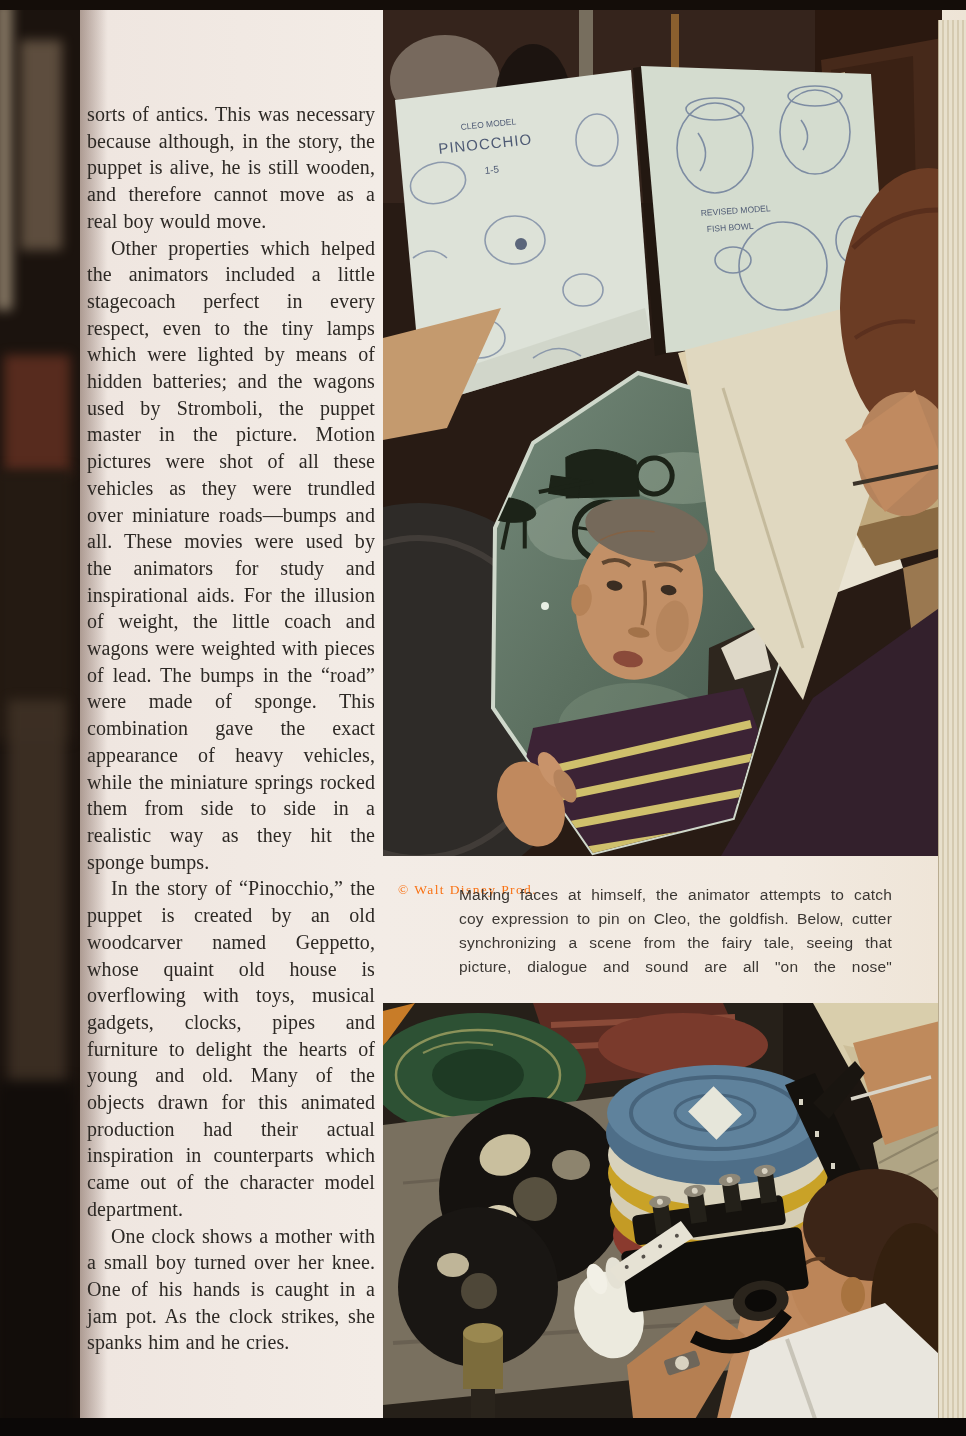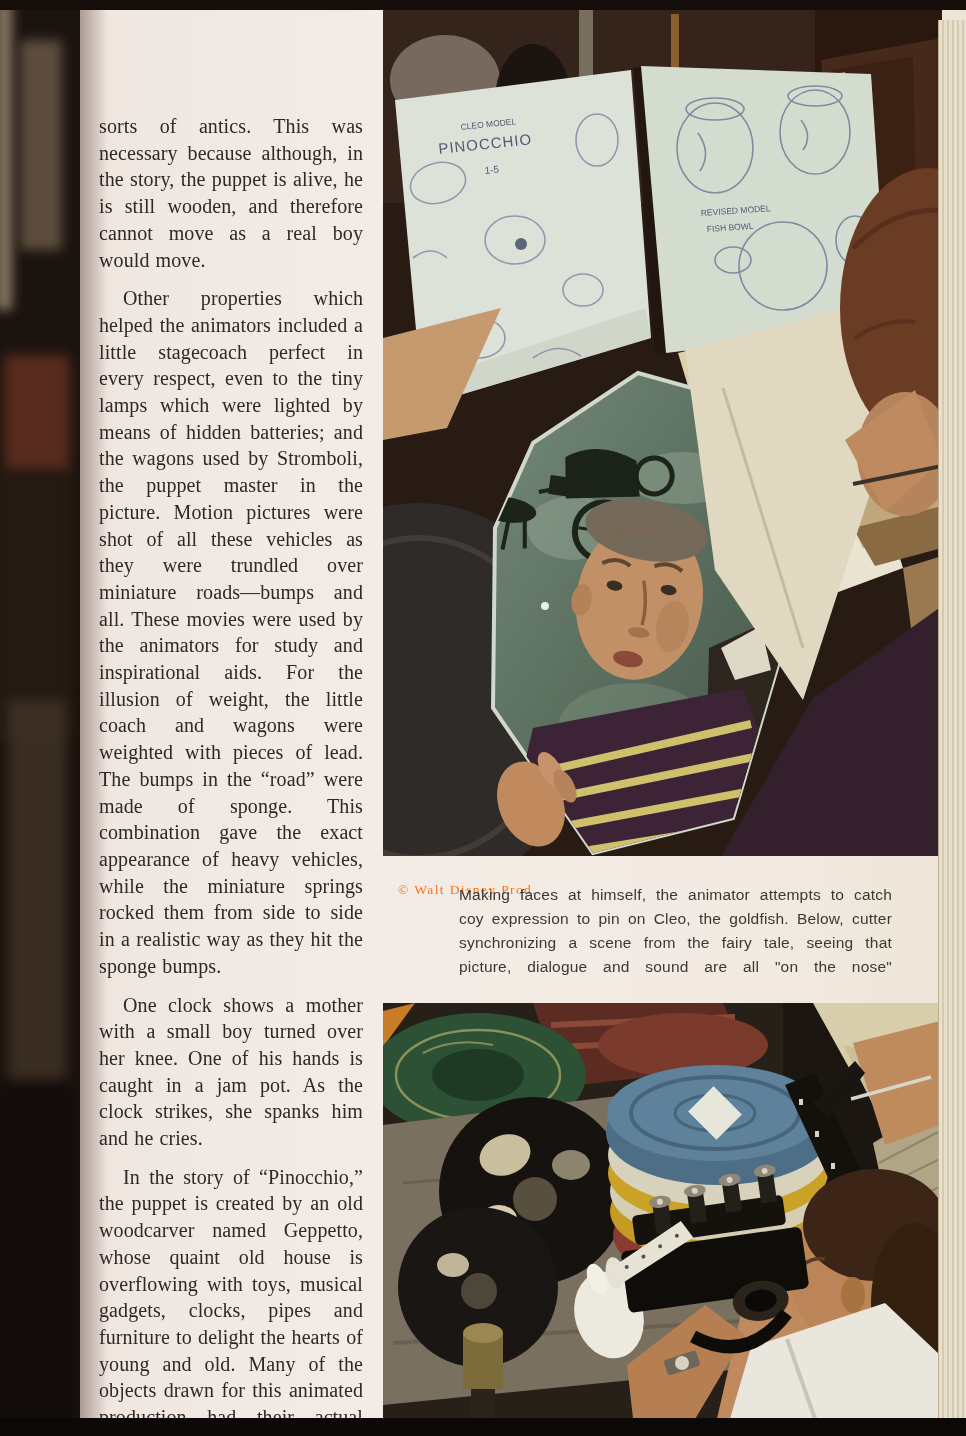--- a/index.html
+++ b/index.html
@@ -18,21 +18,21 @@
   .g6{left:-4px;top:1080px;width:80px;height:360px;background:#120d0a;}
   .page{position:absolute;left:78px;top:10px;width:888px;height:1408px;z-index:10;
         background:linear-gradient(90deg,#e3d4cc 0,#efe6e0 28px,#f3ece6 300px,#f2eae1 700px,#eee4d6 100%);}
   .page-shade{position:absolute;left:78px;top:10px;width:30px;height:1408px;z-index:11;
         background:linear-gradient(90deg,rgba(60,35,25,.35),rgba(60,35,25,0));}
   .page-edge{position:absolute;left:938px;top:20px;width:28px;height:1398px;z-index:35;
         background:repeating-linear-gradient(90deg,#e8e0cc 0 3px,#d5cab0 3px 5px);
         border-left:1px solid #b9ac90;}
   
   .article{position:absolute;left:87px;top:101px;width:288px;z-index:20;color:#2d2925;}
-  .article p{margin:12px;font-size:20px;line-height:26.7px;text-align:justify;text-indent:24px;
+  .article p{margin:0;font-size:20px;line-height:26.7px;text-align:justify;text-indent:24px;
              letter-spacing:.1px;word-spacing:1px;hyphens:auto;}
   .article p.first{text-indent:0;}
   
   .photo-top{position:absolute;left:383px;top:8px;width:559px;height:848px;z-index:12;}
   .photo-bottom{position:absolute;left:383px;top:1003px;width:557px;height:433px;z-index:12;}
   svg{display:block;}
   .sheet-label{font-family:"Liberation Sans","DejaVu Sans",sans-serif;fill:#4e5a74;}
   
   .credit{position:absolute;left:398px;top:882px;z-index:20;font-size:13.5px;letter-spacing:1.4px;
           color:#f97316;}
@@ -55,22 +55,22 @@
     <div class="blob g6"></div>
   </div>
 
   <div class="page"></div>
   <div class="page-shade"></div>
   <div class="page-edge"></div>
 
   <div class="article">
     <p class="first">sorts of antics.  This was necessary because although, in the story, the puppet is alive, he is still wooden, and therefore cannot move as a real boy would move.</p>
     <p>Other properties which helped the animators included a little stagecoach perfect in every respect, even to the tiny lamps which were lighted by means of hidden batteries; and the wagons used by Stromboli, the puppet master in the picture.  Motion pictures were shot of all these vehicles as they were trundled over miniature roads—bumps and all. These movies were used by the animators for study and inspirational aids.  For the illusion of weight, the little coach and wagons were weighted with pieces of lead.  The bumps in the “road” were made of sponge.  This combination gave the exact appearance of heavy vehicles, while the miniature springs rocked them from side to side in a realistic way as they hit the sponge bumps.</p>
+    <p>In the story of “Pinocchio,” the puppet is created by an old woodcarver named Geppetto, whose quaint old house is overflowing with toys, musical gadgets, clocks, pipes and furniture to delight the hearts of young and old. Many of the objects drawn for this animated production had their actual inspiration in counterparts which came out of the character model department.</p>
     <p>One clock shows a mother with a small boy turned over her knee.  One of his hands is caught in a jam pot.  As the clock strikes, she spanks him and he cries.</p>
-    <p>In the story of “Pinocchio,” the puppet is created by an old woodcarver named Geppetto, whose quaint old house is overflowing with toys, musical gadgets, clocks, pipes and furniture to delight the hearts of young and old. Many of the objects drawn for this animated production had their actual inspiration in counterparts which came out of the character model department.</p>
   </div>
 
   <div class="photo-top">
     <svg width="559" height="848" viewBox="0 0 559 848">
       <defs>
         <linearGradient id="mirrorGrad" x1="0" y1="0" x2="1" y2="1">
           <stop offset="0" stop-color="#74897a"></stop>
           <stop offset=".45" stop-color="#5c7060"></stop>
           <stop offset="1" stop-color="#41544a"></stop>
         </linearGradient>

